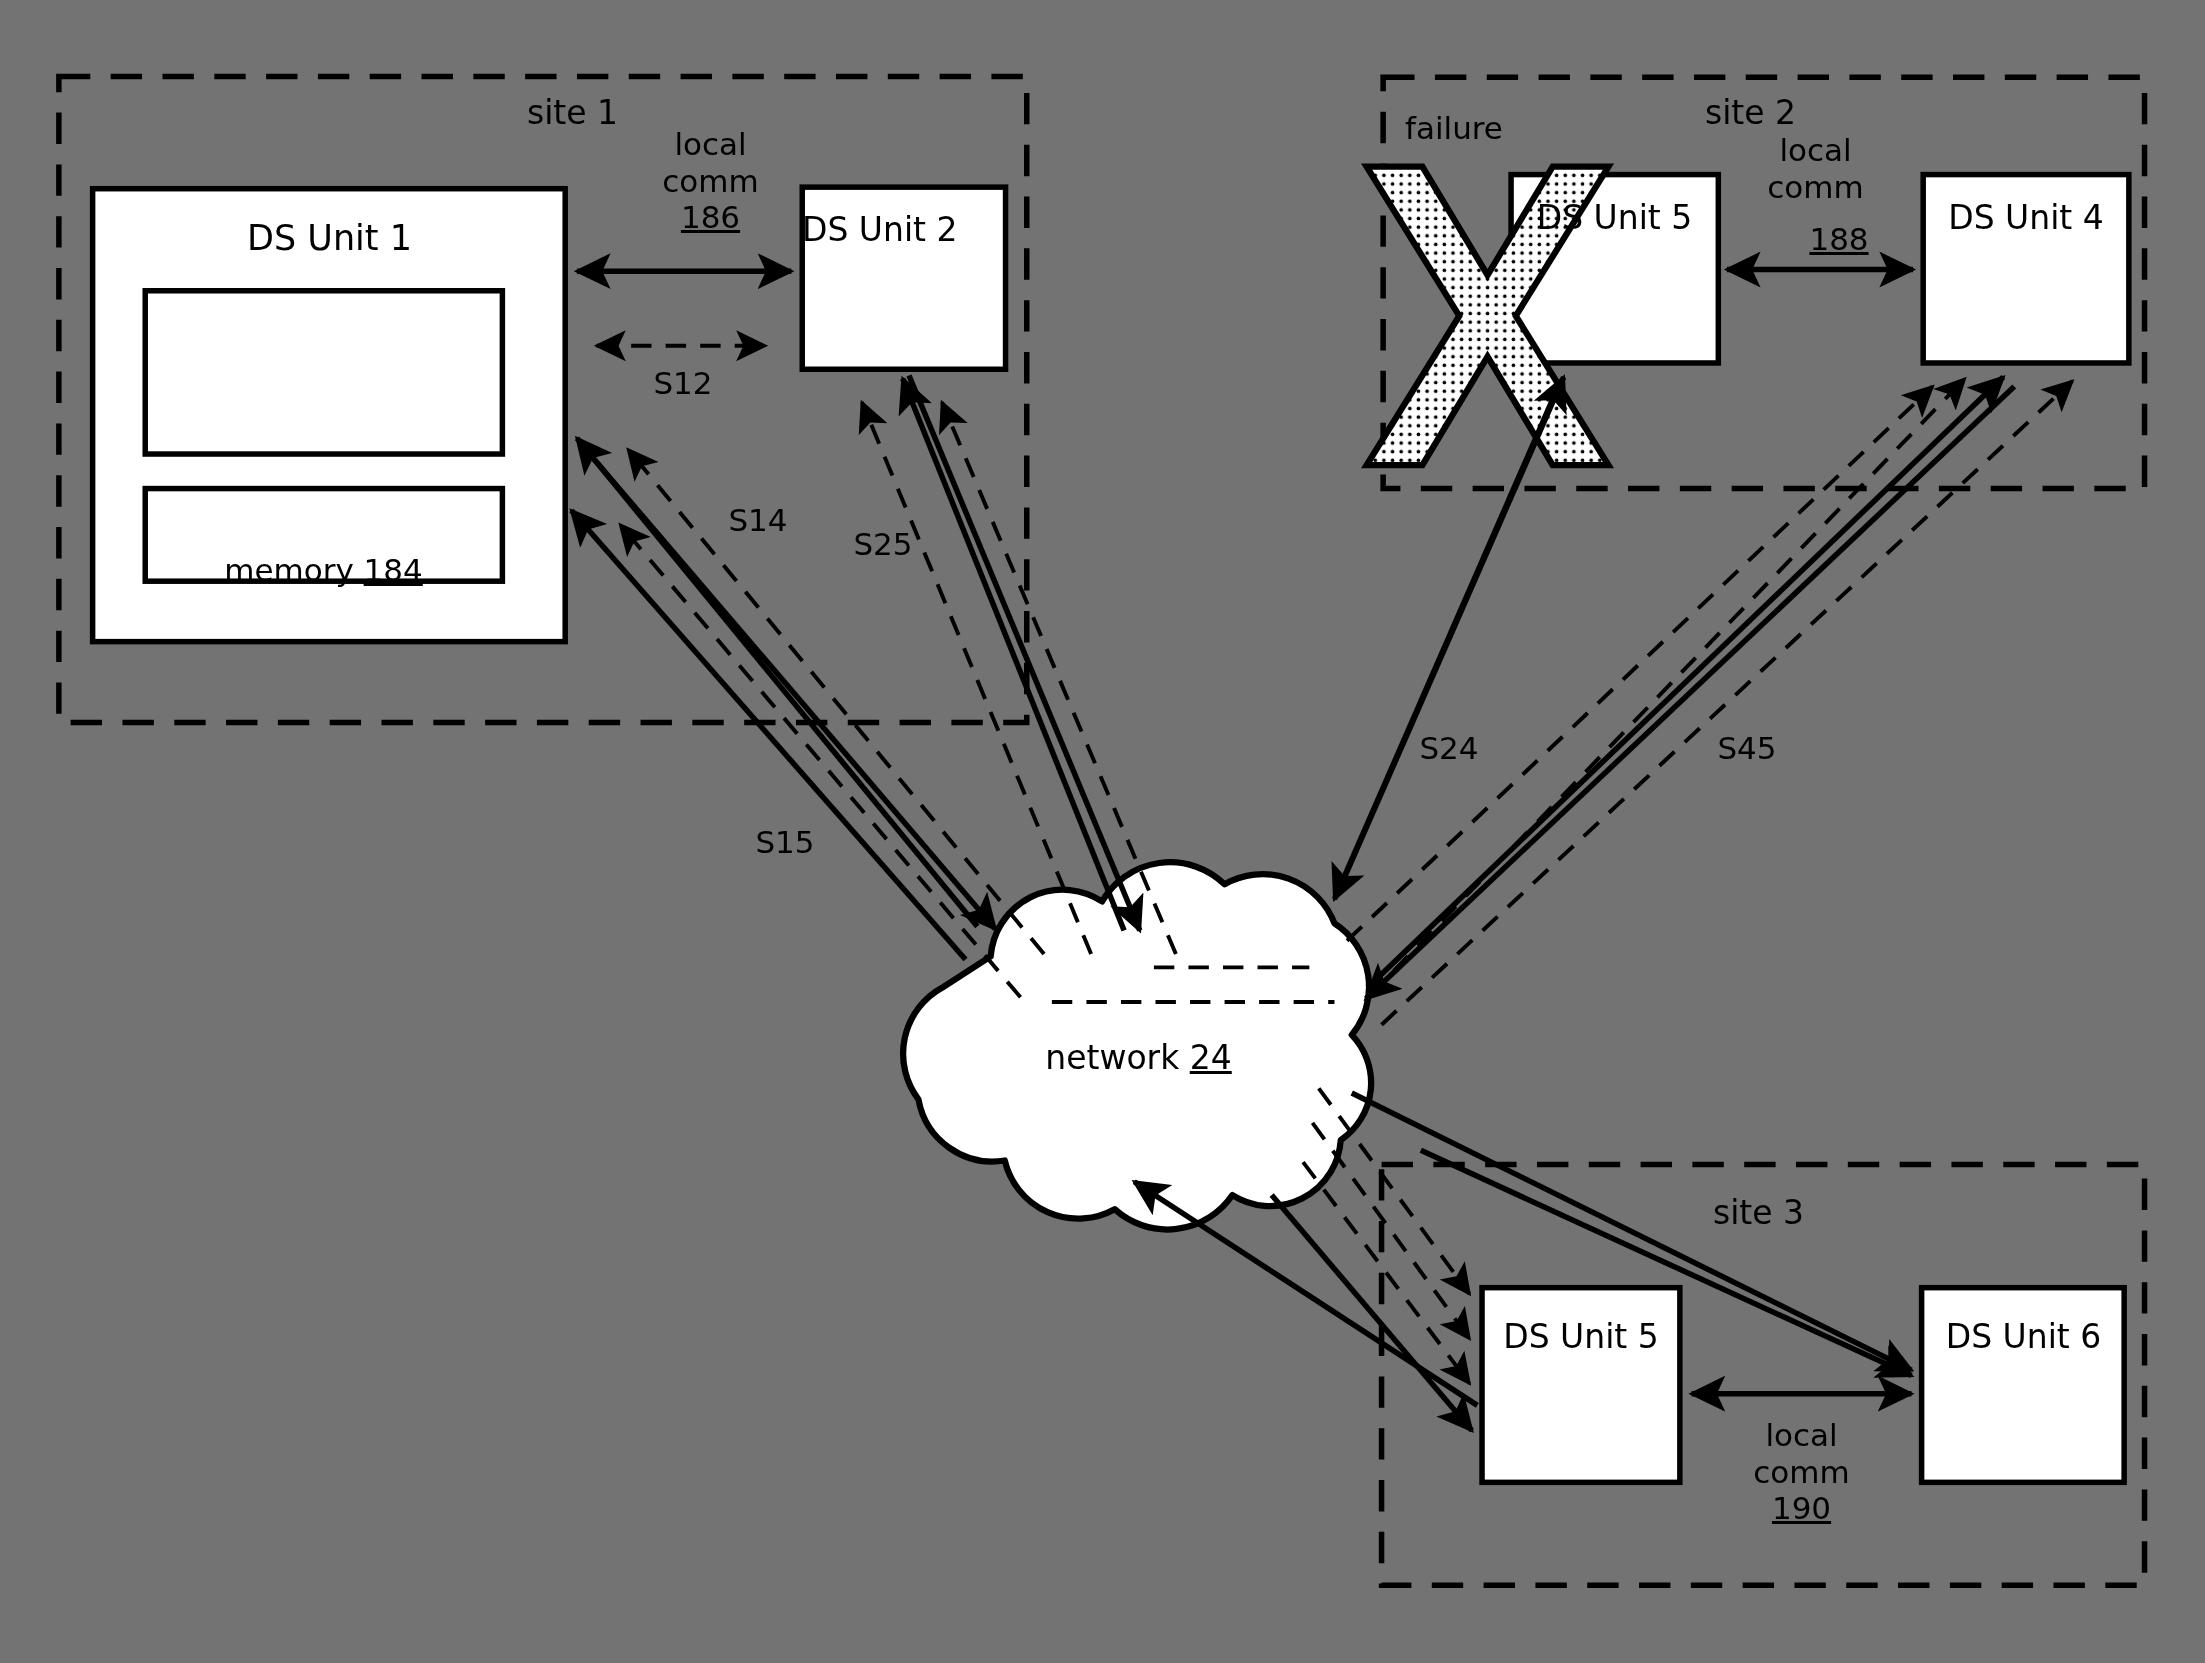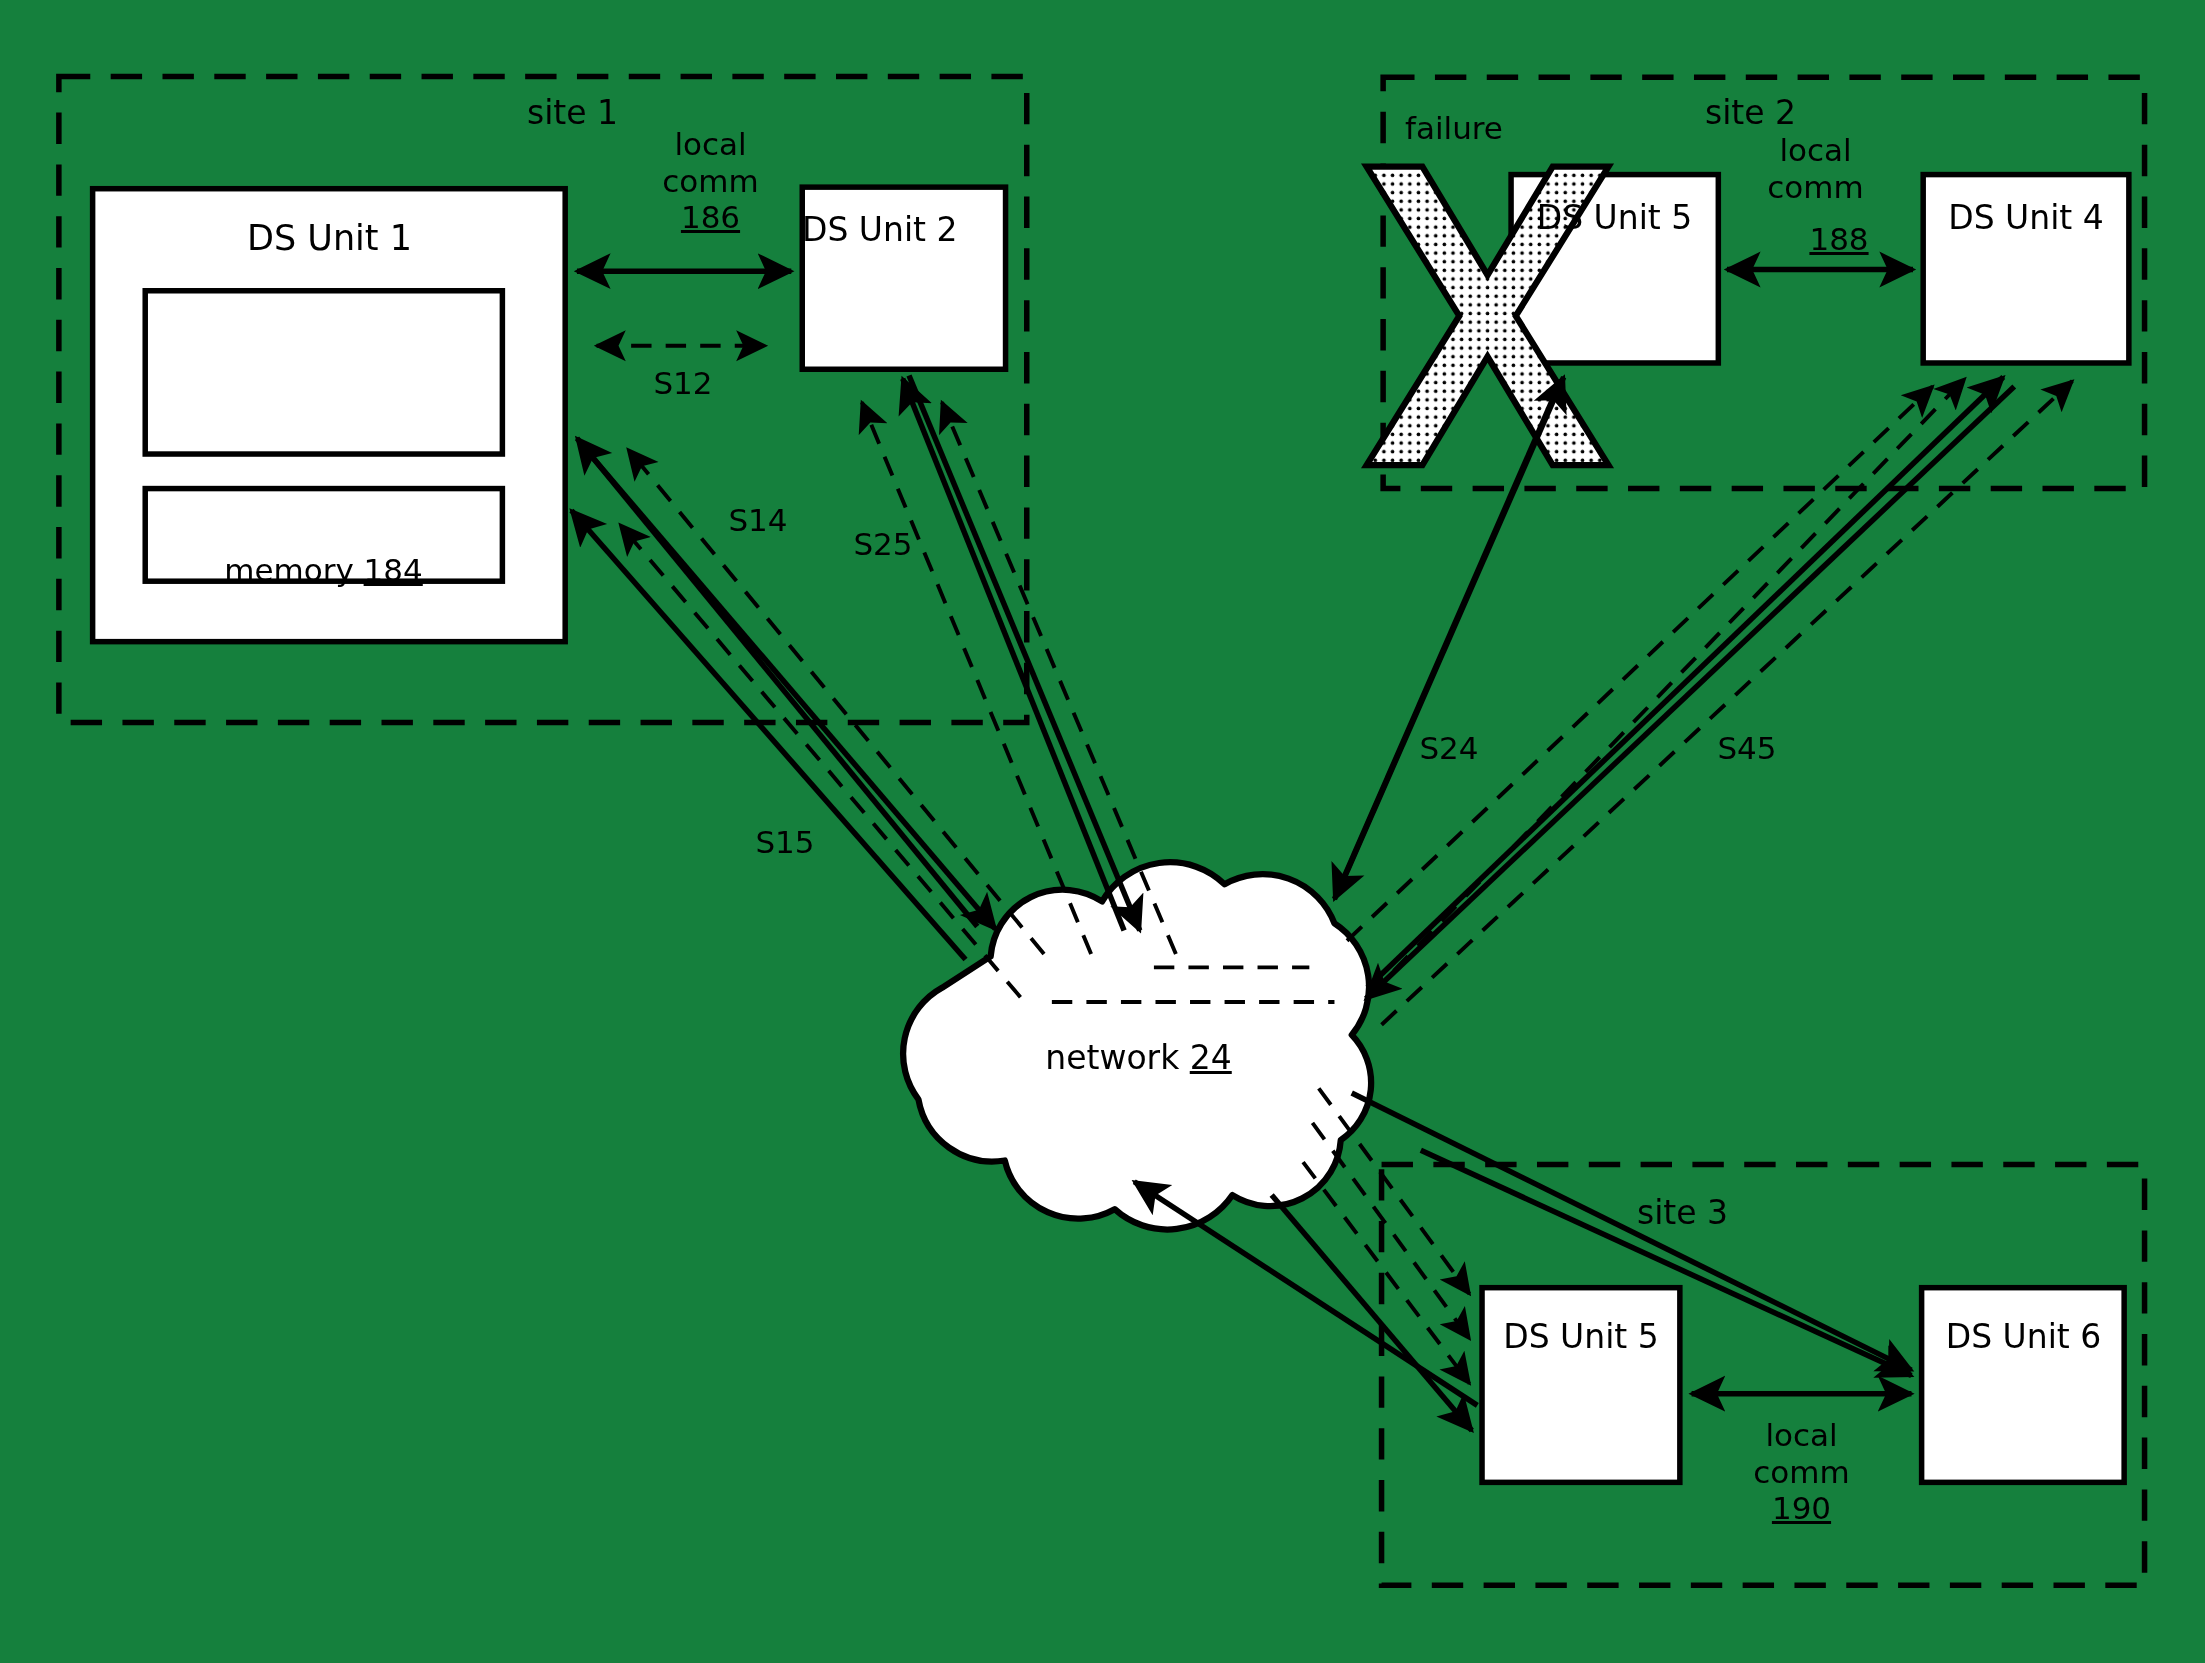--- a/index.html
+++ b/index.html
@@ -4,21 +4,21 @@
 <style>
   html, body {
     margin: 0;
     padding: 0;
     background: #ffffff;
   }
   #root {
     position: relative;
     width: 2205px;
     height: 1664px;
-    background: #15803d;
+    background: #737373;
     font-family: "DejaVu Sans", sans-serif;
     overflow: hidden;
   }
   #diagram-svg {
     position: absolute;
     left: 0; top: 0;
     width: 2205px;
     height: 1664px;
   }
   .dashbox {
@@ -205,21 +205,21 @@
 
   <div style="position:absolute;left:1394px;top:730px;width:110px;text-align:center;font-size:31px;">S24</div>
 
   <div style="position:absolute;left:1692px;top:730px;width:110px;text-align:center;font-size:31px;">S45</div>
 
   <div style="position:absolute;left:1005px;top:1038px;width:267px;text-align:center;font-size:33px;">
     <span>network</span>
     <span style="text-decoration:underline;">24</span>
   </div>
 
-  <div style="position:absolute;left:1604px;top:1193px;width:157px;text-align:center;font-size:33px;">site 3</div>
+  <div style="position:absolute;left:1680px;top:1193px;width:157px;text-align:center;font-size:33px;">site 3</div>
 
   <div style="position:absolute;left:1482px;top:1317px;width:198px;text-align:center;font-size:33px;">DS Unit 5</div>
 
   <div style="position:absolute;left:1922px;top:1317px;width:203px;text-align:center;font-size:33px;">DS Unit 6</div>
 
   <div style="position:absolute;left:1719px;top:1417px;width:165px;text-align:center;font-size:31px;line-height:1.18;">
     <div>local</div>
     <div>comm</div>
     <div style="text-decoration:underline;">190</div>
   </div>

